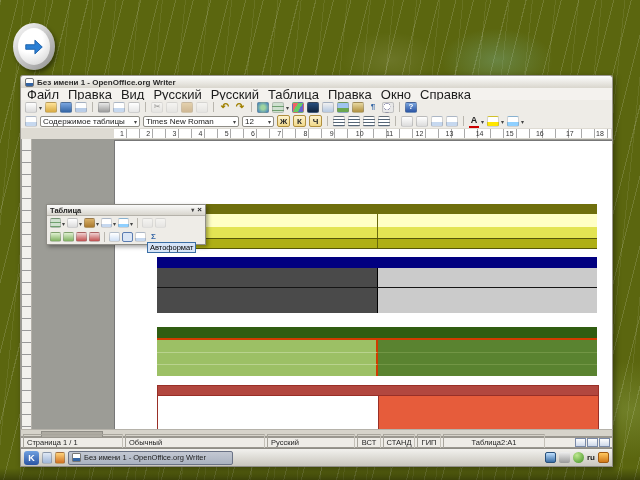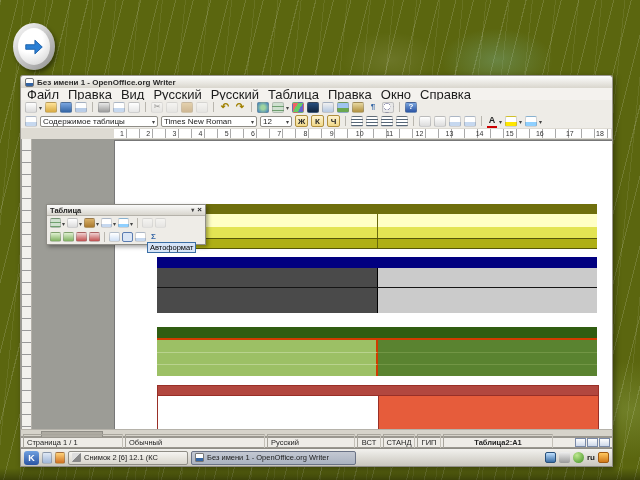--- a/index.html
+++ b/index.html
@@ -135,21 +135,21 @@
   
   .hscroll{position:absolute;left:0;top:354px;right:0;height:8px;background:#d6d3ca;
       border:1px solid #9a978f;border-top:1px solid #b5b2aa;box-sizing:border-box;}
   .hthumb{position:absolute;left:20px;top:1px;width:60px;height:5px;background:#aeaba2;border:1px solid #8f8d86;}
   .statusbar{position:absolute;left:0;top:362px;right:0;height:11px;background:#eeece7;
       border:1px solid #9a978f;box-sizing:border-box;display:flex;align-items:center;gap:2px;
       padding:0 2px;font-size:7.5px;color:#222;}
   .statusbar .seg{border:1px solid #c4c1b8;border-top-color:#a8a59c;border-left-color:#a8a59c;
       height:8px;display:flex;align-items:center;padding:8px 3px;white-space:nowrap;overflow:hidden;box-sizing:border-box;}
   .sb-page{width:100px;} .sb-style{width:140px;} .sb-lang{width:88px;}
-  .sb-sm{width:24px;justify-content:center;} .sb-cell{width:110px;justify-content:center;font-weight:bold;}
+  .sb-sm{width:24px;justify-content:center;} .sb-cell{width:102px;justify-content:center;}
   .viewbtns{margin-left:auto;display:flex;gap:1px;}
   .viewbtns i{width:9px;height:7px;background:linear-gradient(#fff,#cdd8ea);border:1px solid #7a8aa8;display:block;}
 
   
   .taskbar{position:absolute;left:0;top:373px;right:0;height:19px;
       background:linear-gradient(#f2f1ee,#c9c6bd);border:1px solid #8f8d86;box-sizing:border-box;
       display:flex;align-items:center;gap:3px;padding:0 3px;}
   .kbtn{width:15px;height:14px;border-radius:3px;background:linear-gradient(#6fa0e0,#2a54a4);
       color:#fff;font-weight:bold;font-size:9px;display:flex;align-items:center;justify-content:center;}
   .mini{width:10px;height:12px;border-radius:2px;border:1px solid rgba(100,100,100,.4);
@@ -232,21 +232,21 @@
       <span class="ic c-gal"></span>
       <span class="ic c-data"></span>
       <span class="ic c-par">¶</span>
       <span class="ic c-zoom"></span>
       <span class="sep"></span>
       <span class="ic c-help">?</span>
     </div>
 
     <div class="tbar tb2">
       <span class="ic c-prev"></span>
-      <div class="combo" style="width:118px;">
+      <div class="combo" style="width:100px;">
         <span class="v">Содержимое таблицы</span>
         <span class="dd">▾</span>
       </div>
       <div class="combo" style="width:96px;">
         <span class="v">Times New Roman</span>
         <span class="dd">▾</span>
       </div>
       <div class="combo" style="width:32px;">
         <span class="v">12</span>
         <span class="dd">▾</span>
@@ -409,24 +409,20 @@
         <i></i>
         <i></i>
         <i></i>
       </span>
     </div>
 
     <div class="taskbar">
       <span class="kbtn">K</span>
       <span class="mini m-desk"></span>
       <span class="mini m-klip"></span>
-      <span class="task task1">
-        <span class="ticon ti-snap"></span>
-        <span>Снимок 2 [6] 12.1 (КС</span>
-      </span>
       <span class="task task2">
         <span class="ticon ti-writer"></span>
         <span>Без имени 1 - OpenOffice.org Writer</span>
       </span>
       <span class="tray">
         <span class="tr tr-disp"></span>
         <span class="tr tr-vol"></span>
         <span class="tr tr-grn"></span>
         <span class="tr-lang">ru</span>
         <span class="tr tr-org"></span>

